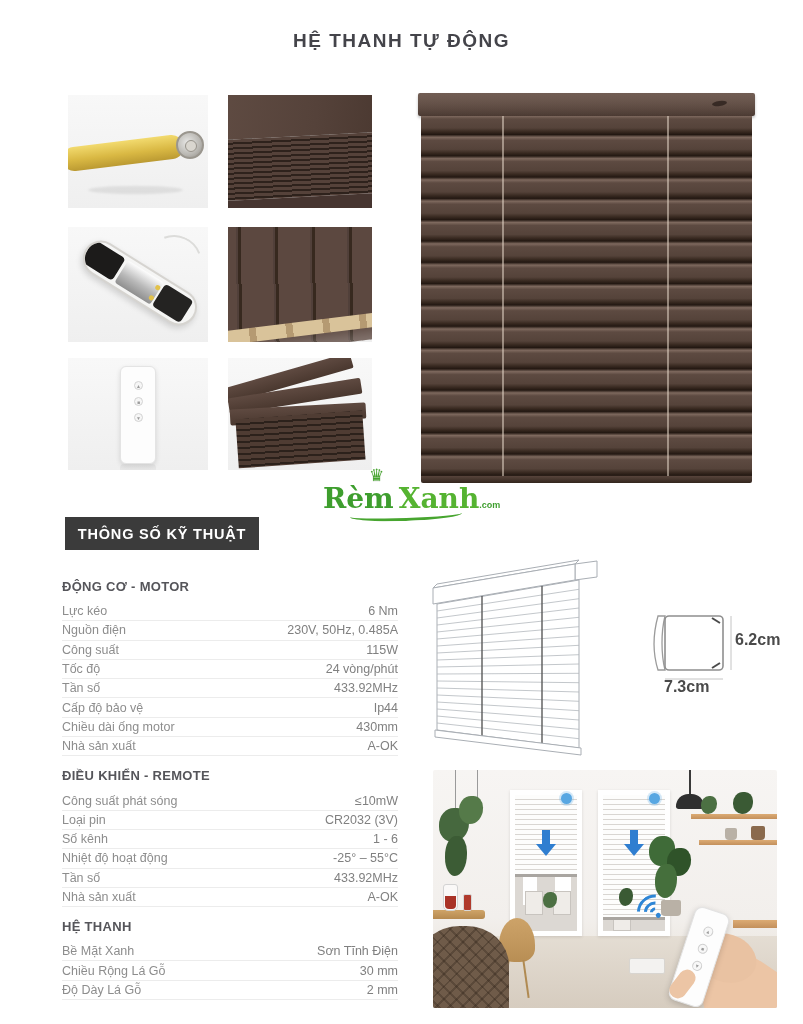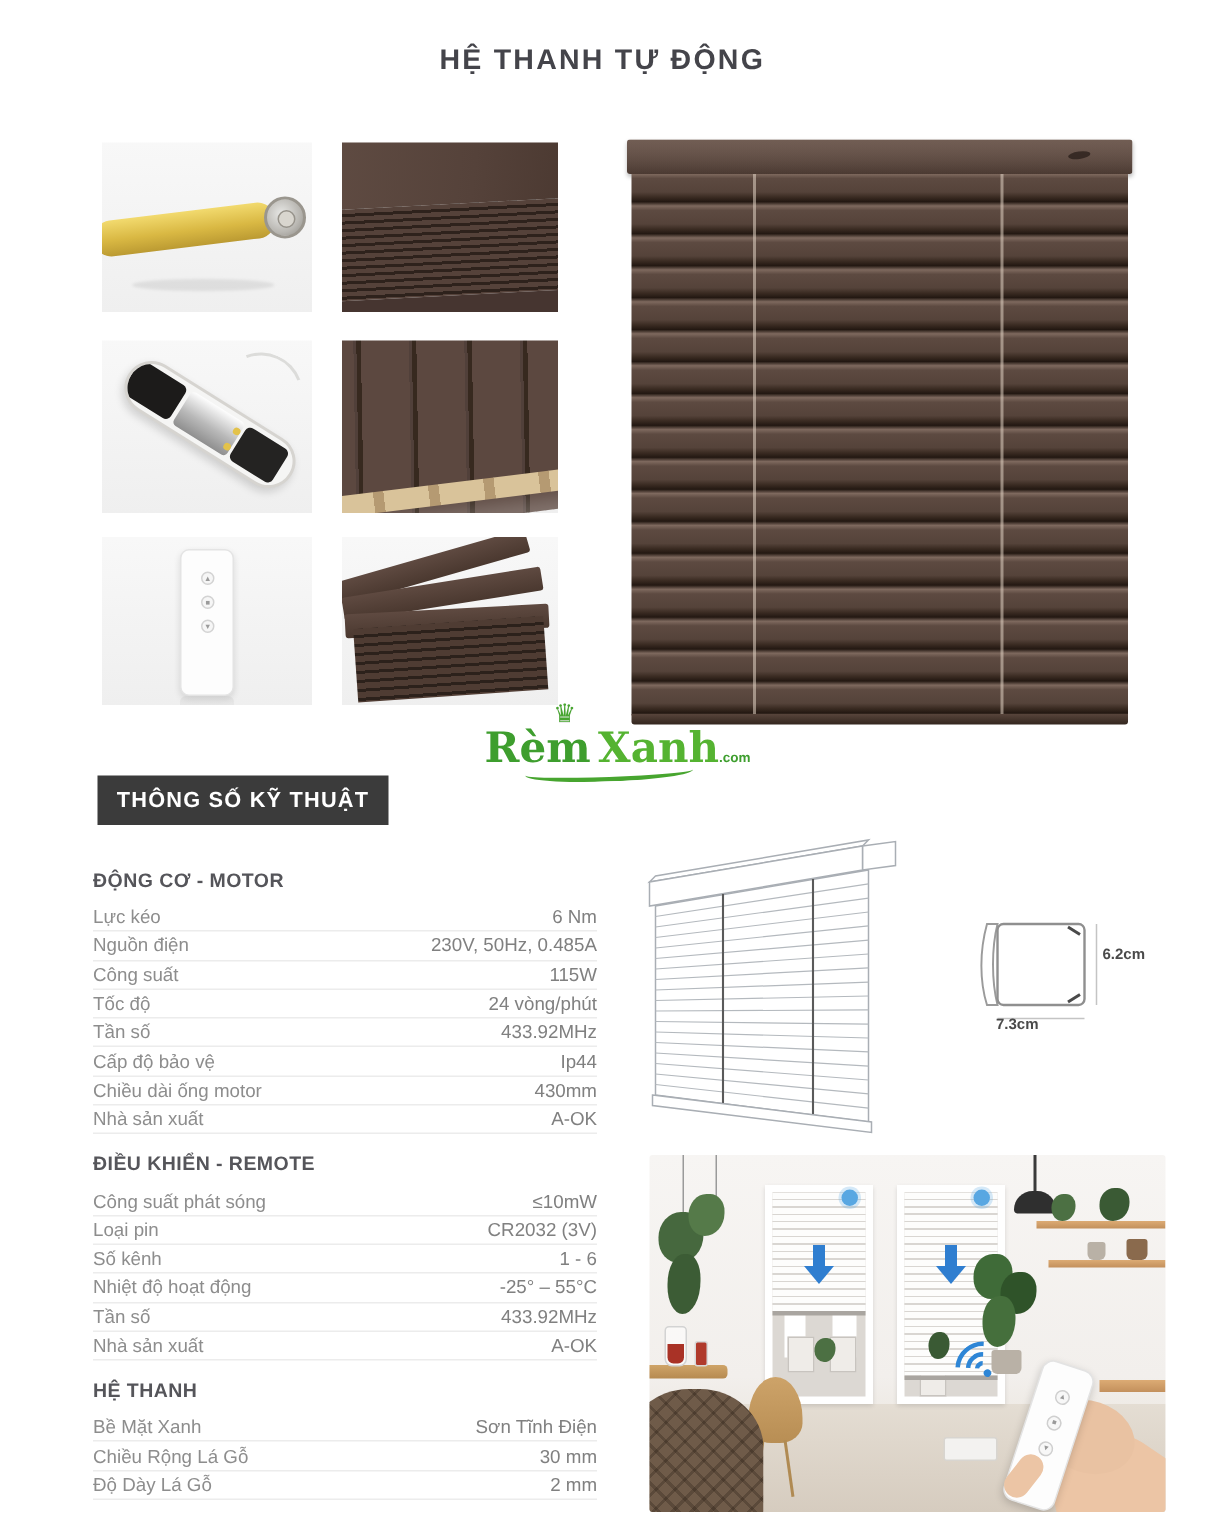--- a/index.html
+++ b/index.html
@@ -113,21 +113,21 @@
   .sec-block { margin-bottom:12px; }
   .srow { display:flex; justify-content:space-between; align-items:center; height:19.3px;
     border-bottom:1px solid #ececec; font-size:12.5px; color:#8d8d8d; }
   .srow .val { color:#808080; text-align:right; }
 
   
   .wireframe { position:absolute; left:427px; top:552px; }
 
   
   .profile { position:absolute; left:642px; top:608px; }
-  .dim-label { position:absolute; font-size:10px; font-weight:bold; color:#4a4a4a; }
+  .dim-label { position:absolute; font-size:16px; font-weight:bold; color:#4a4a4a; }
   .dim-h { left:735px; top:631px; }
   .dim-w { left:664px; top:678px; }
 
   
   .room { position:absolute; left:433px; top:770px; width:344px; height:238px; overflow:hidden;
     background:linear-gradient(180deg,#f7f5f3 0%, #f2efec 62%, #efebe6 70%); border-radius:2px; }
   .floor { position:absolute; left:0; bottom:0; width:100%; height:72px;
     background:linear-gradient(180deg,#e4ddd3,#d6ccbf),
     repeating-linear-gradient(90deg, rgba(0,0,0,0.05) 0 1px, transparent 1px 42px); }
 

